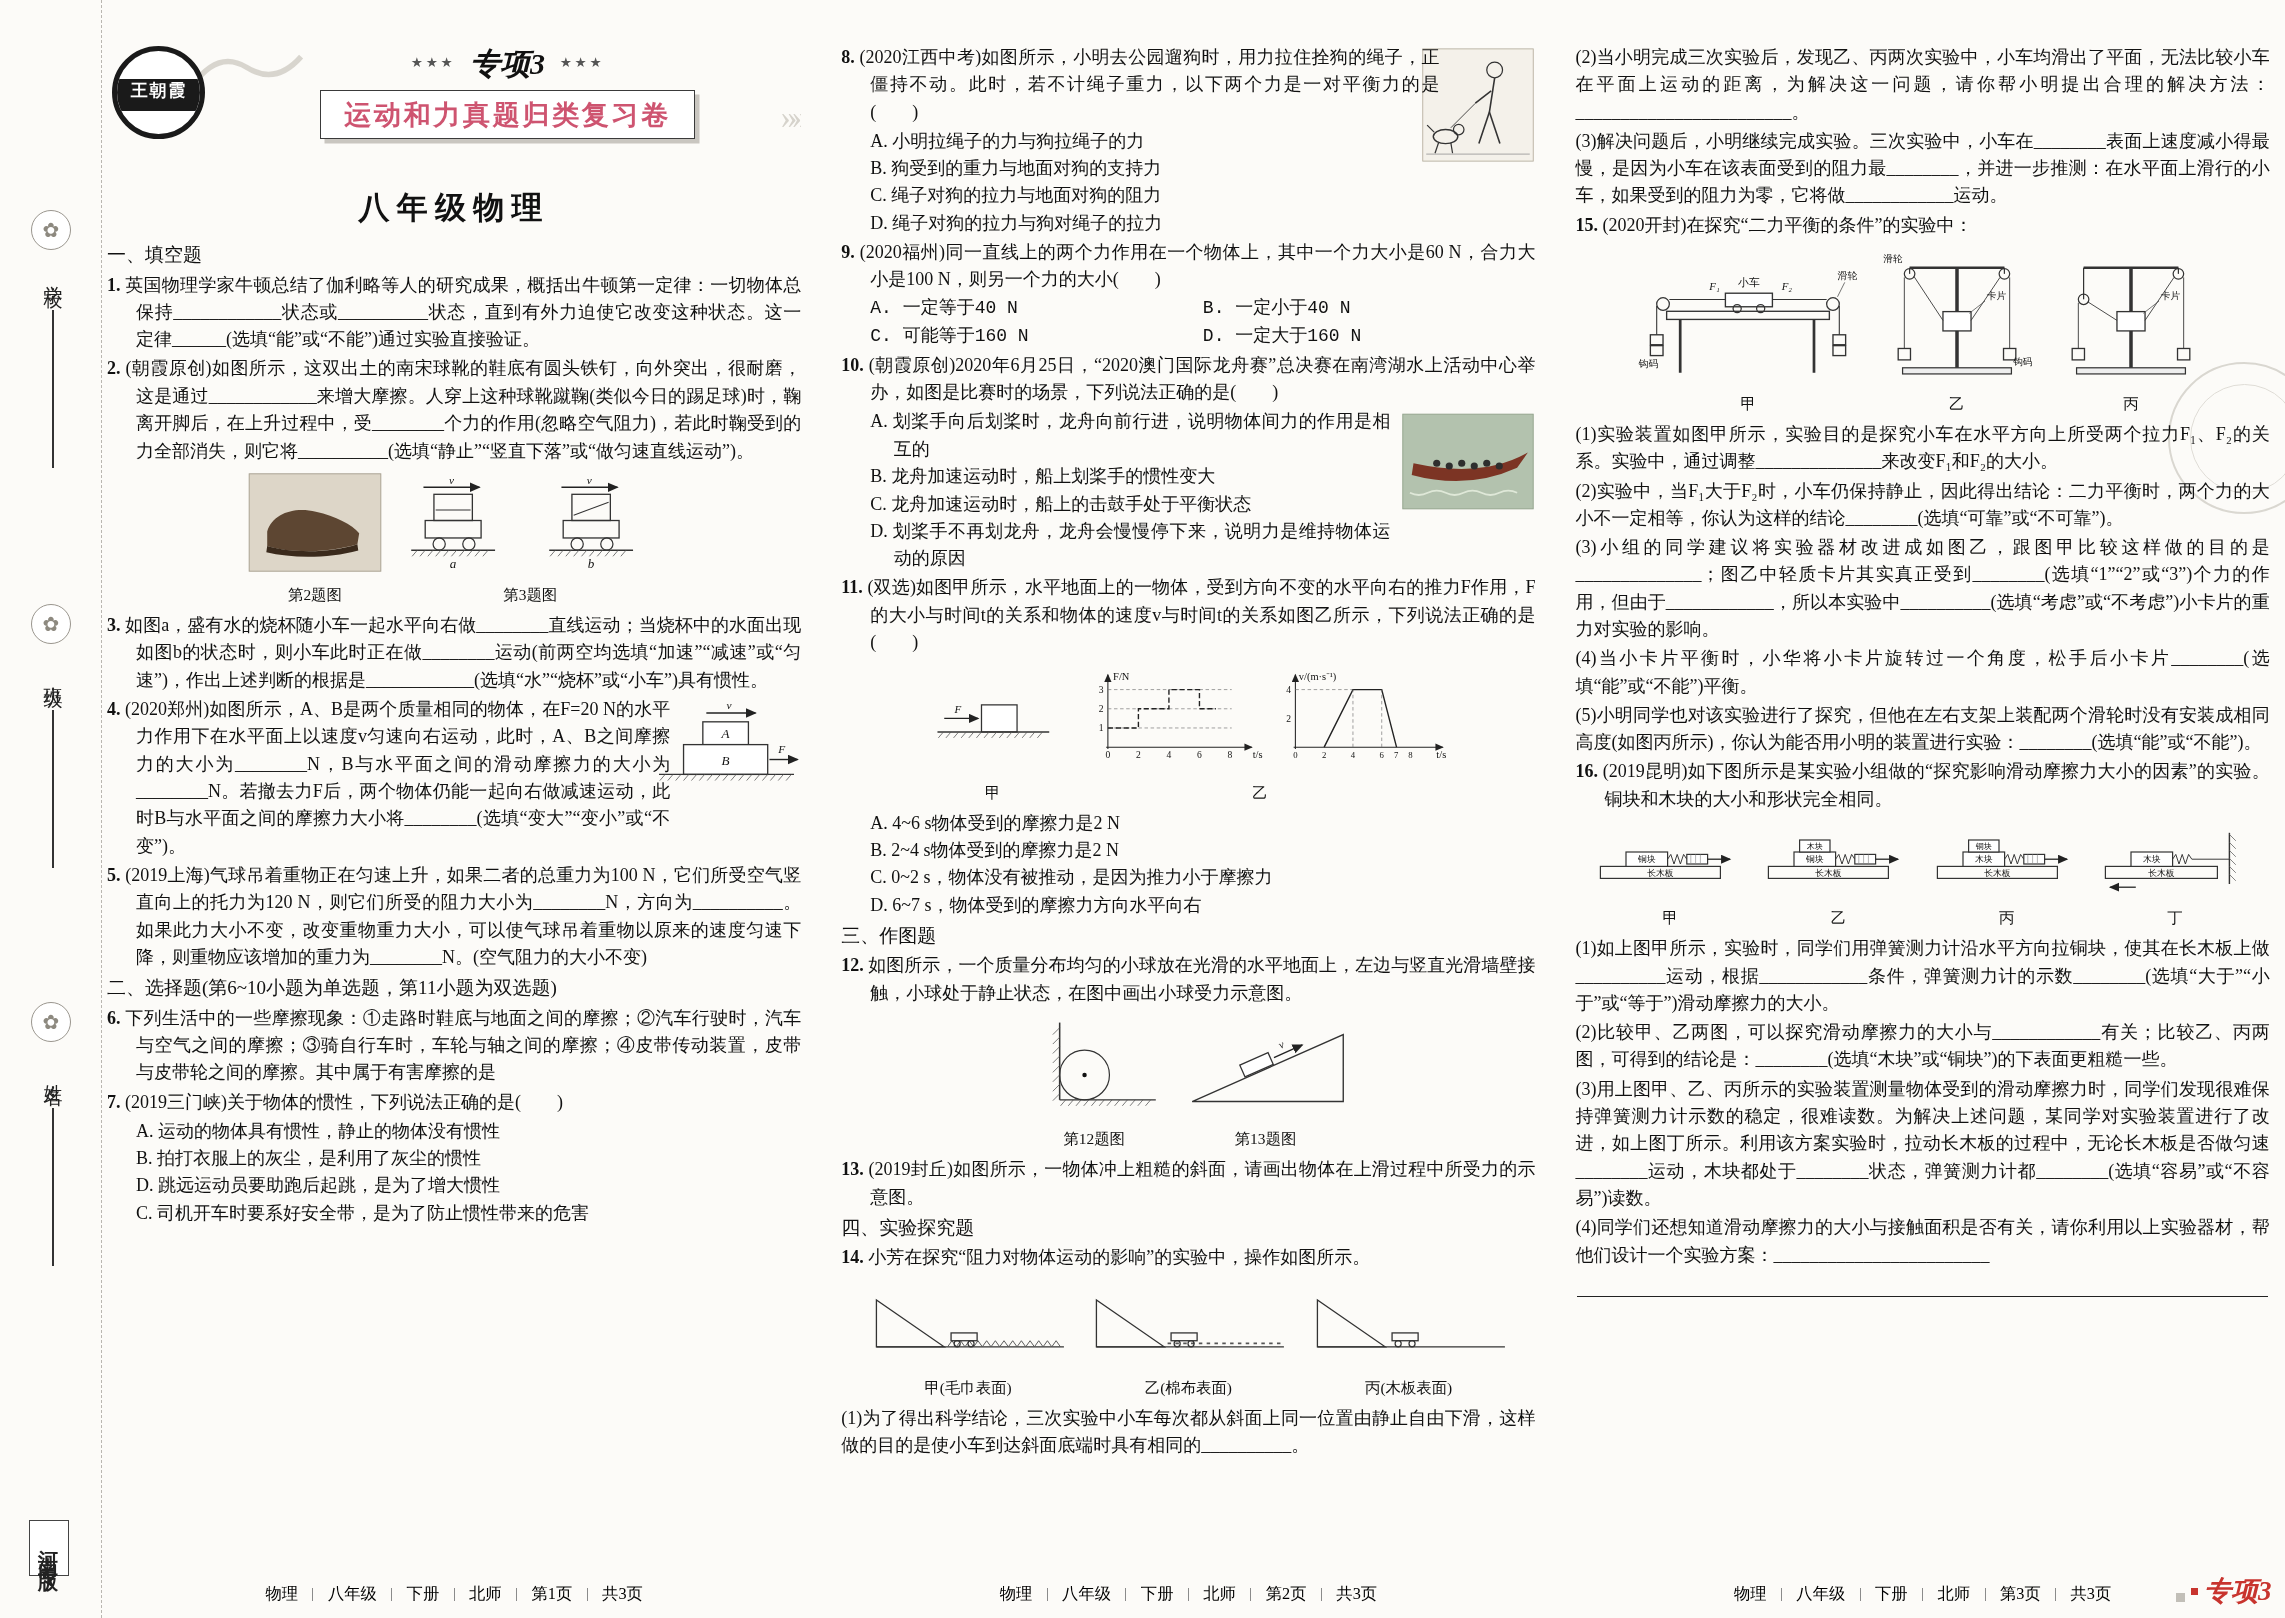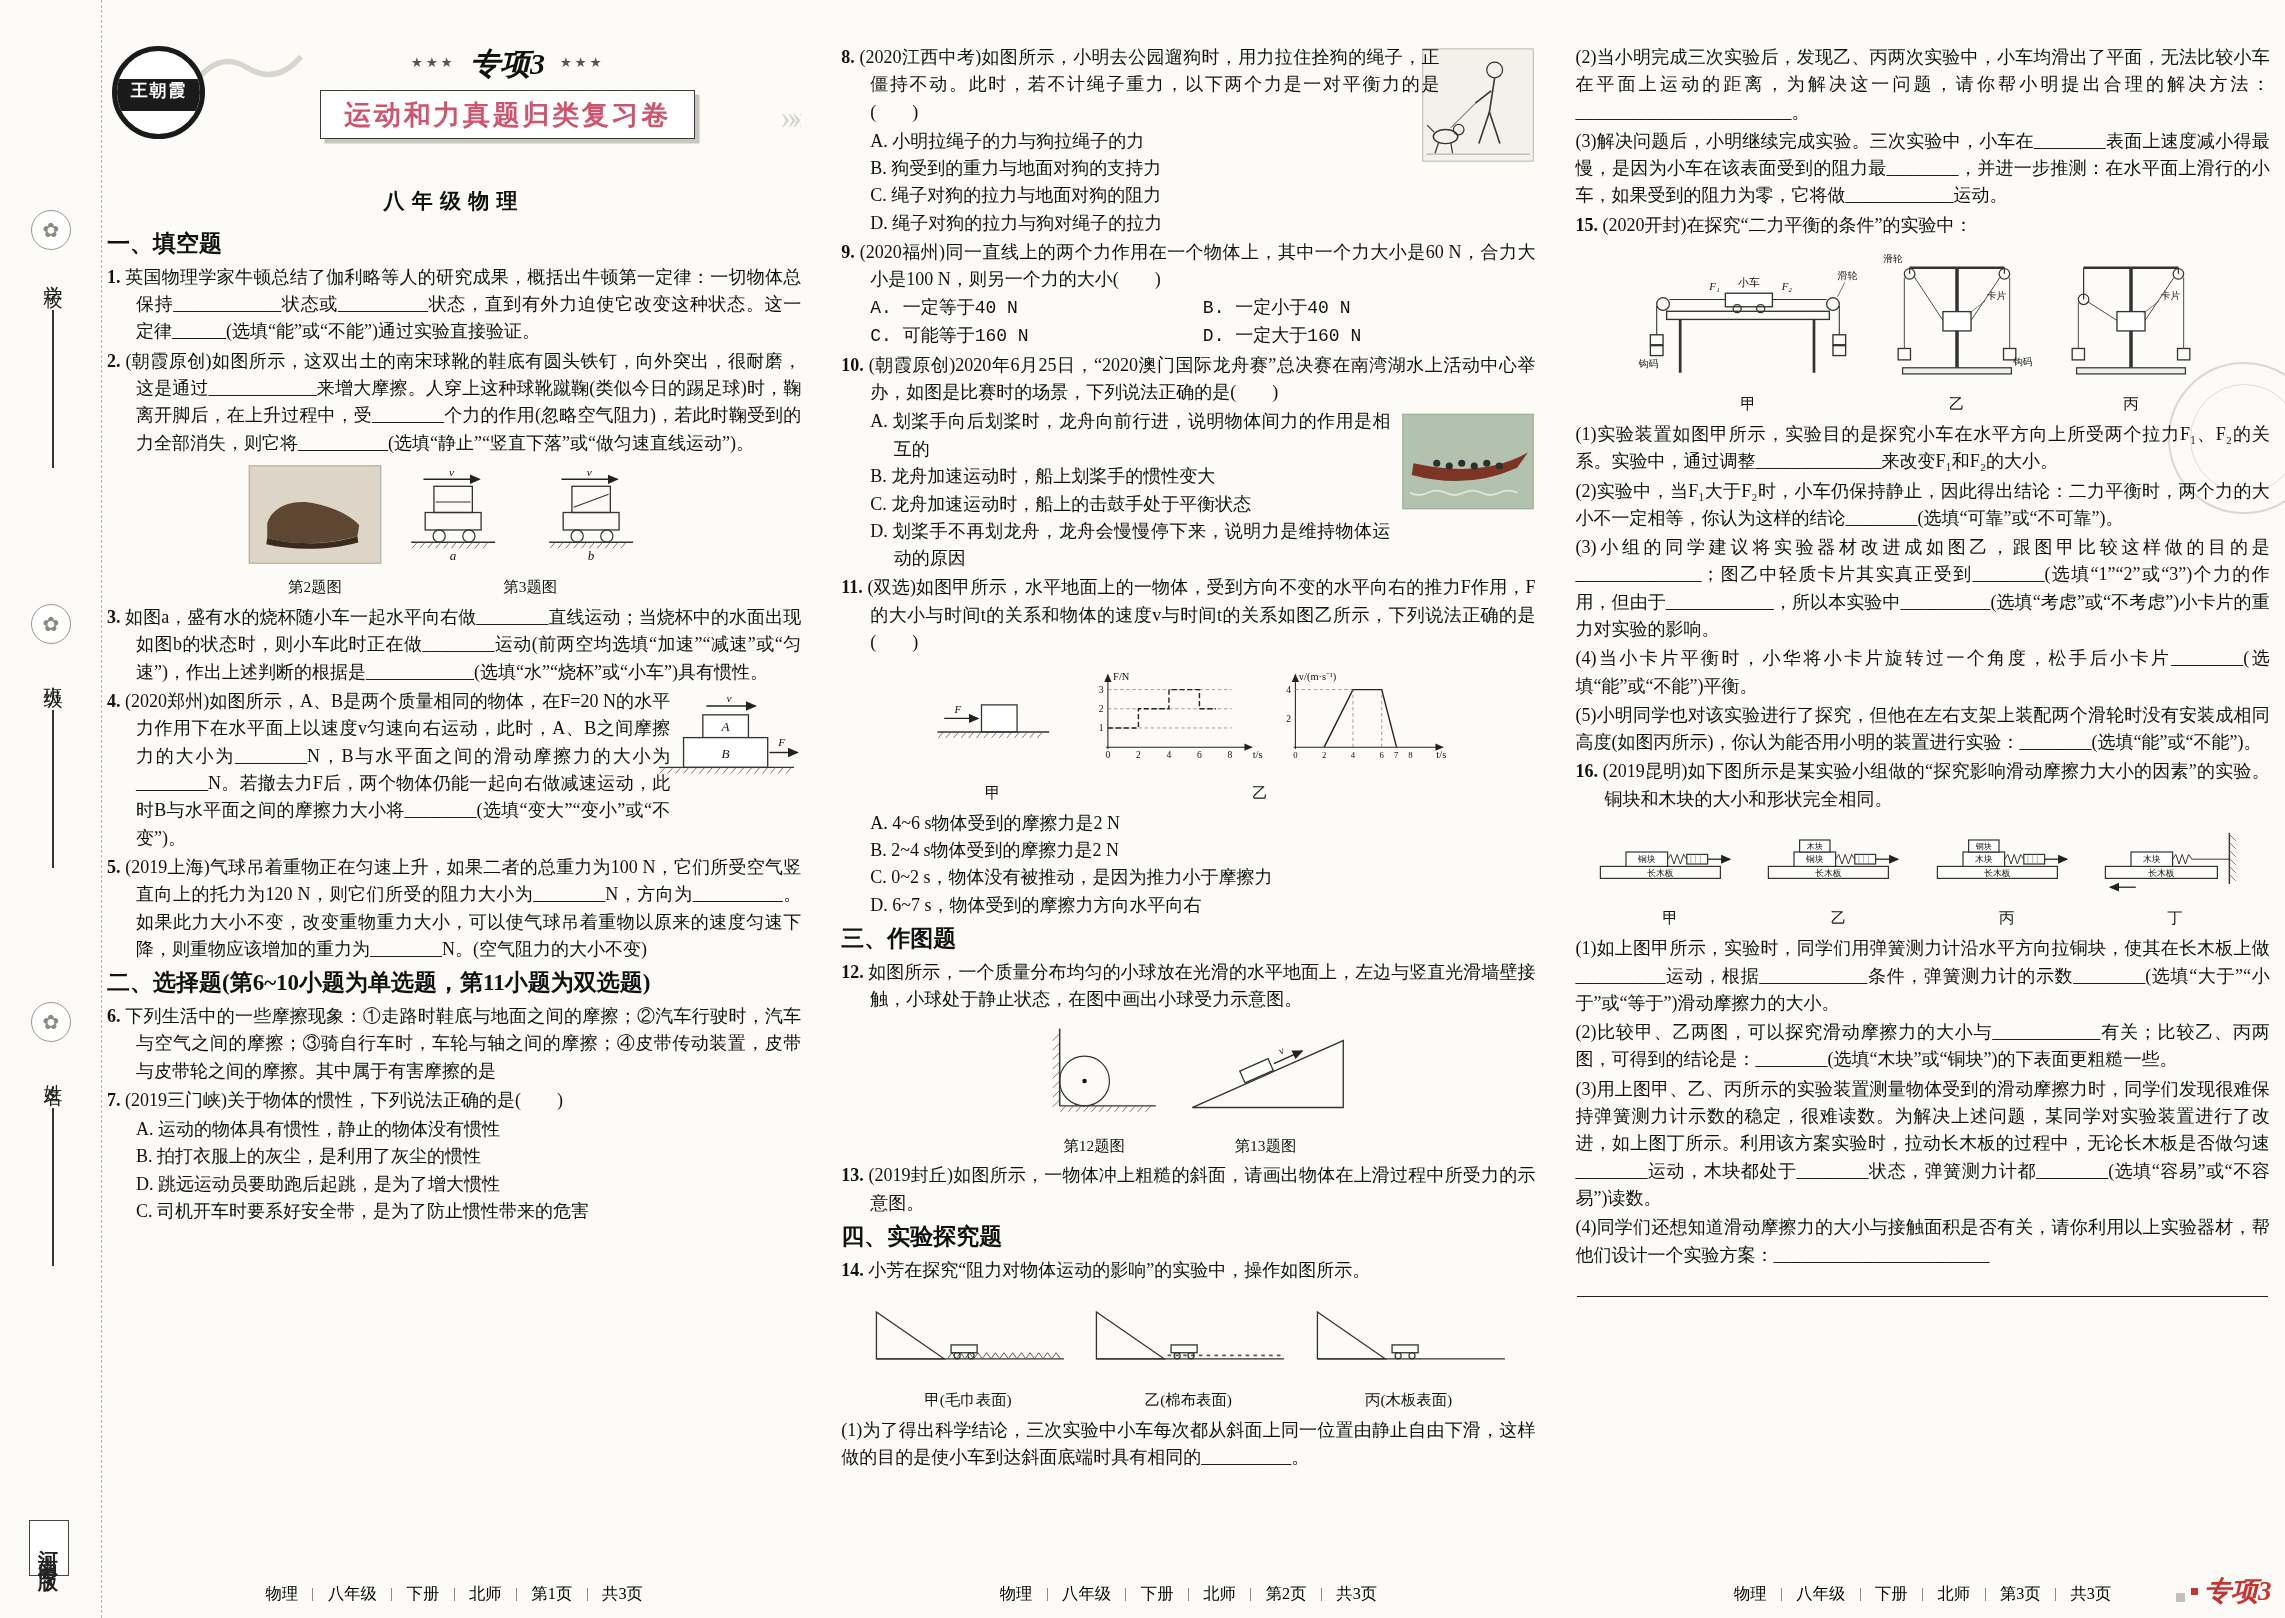--- a/index.html
+++ b/index.html
@@ -31,23 +31,23 @@
         text-align:center;font-size:17px;font-weight:bold;line-height:24.4px;letter-spacing:1.8px;}
   .ribbon{position:absolute;left:80px;top:1.8px;width:118px;height:56px;z-index:1;}
   .head-right{margin-left:107px;position:relative;z-index:2;}
   .starline{text-align:center;margin:1.8px 0 5.4px;}
   .stars{color:#555;font-size:13.6px;letter-spacing:2.7px;vertical-align:7.2px;}
   .sp{font-size:30px;font-weight:bold;font-style:italic;margin:0 11px;}
   .title-wrap{text-align:center;position:relative;}
   .title-box{display:inline-block;border:1.8px solid #3a3a3a;box-shadow:4.5px 4.5px 0 #c9c6c0;padding:5.4px 23.5px;background:#fff;}
   .title-box span{color:var(--title_red,#ce5470);font-size:27px;font-weight:bold;letter-spacing:2.7px;}
   .chev{color:#d6d3cc;font-size:33px;position:absolute;right:-1.8px;top:9px;letter-spacing:-5.4px;}
-  .subtitle{text-align:center;font-size:21px;font-weight:bold;letter-spacing:7.2px;margin:7.2px 0 9px;}
+  .subtitle{text-align:center;font-size:31px;font-weight:bold;letter-spacing:7.2px;margin:7.2px 0 9px;}
   
-  .sec{font-weight:bold;font-size:23px;margin:2.7px 0 1.8px;}
+  .sec{font-weight:normal;font-size:19px;margin:2.7px 0 1.8px;}
   .q{margin:1.8px 0;padding-left:29px;text-indent:-29px;}
   .qnum{font-weight:bold;}
   .sub{margin:1.8px 0;}
   .opts{margin:0.9px 0;padding-left:29px;}
   .opts.c1 .opt{display:block;padding-left:23.5px;text-indent:-23.5px;}
   .opts.c2{display:flex;flex-wrap:wrap;font-family:Liberation Mono, monospace;}
   .opts.c2 .opt{width:50%;}
   .opts.c4{display:flex;flex-wrap:wrap;}
   .opts.c4 .opt{width:25%;}
   .figrow{display:flex;justify-content:center;align-items:flex-end;gap:16.3px;margin:7.2px 0 5.4px;}

